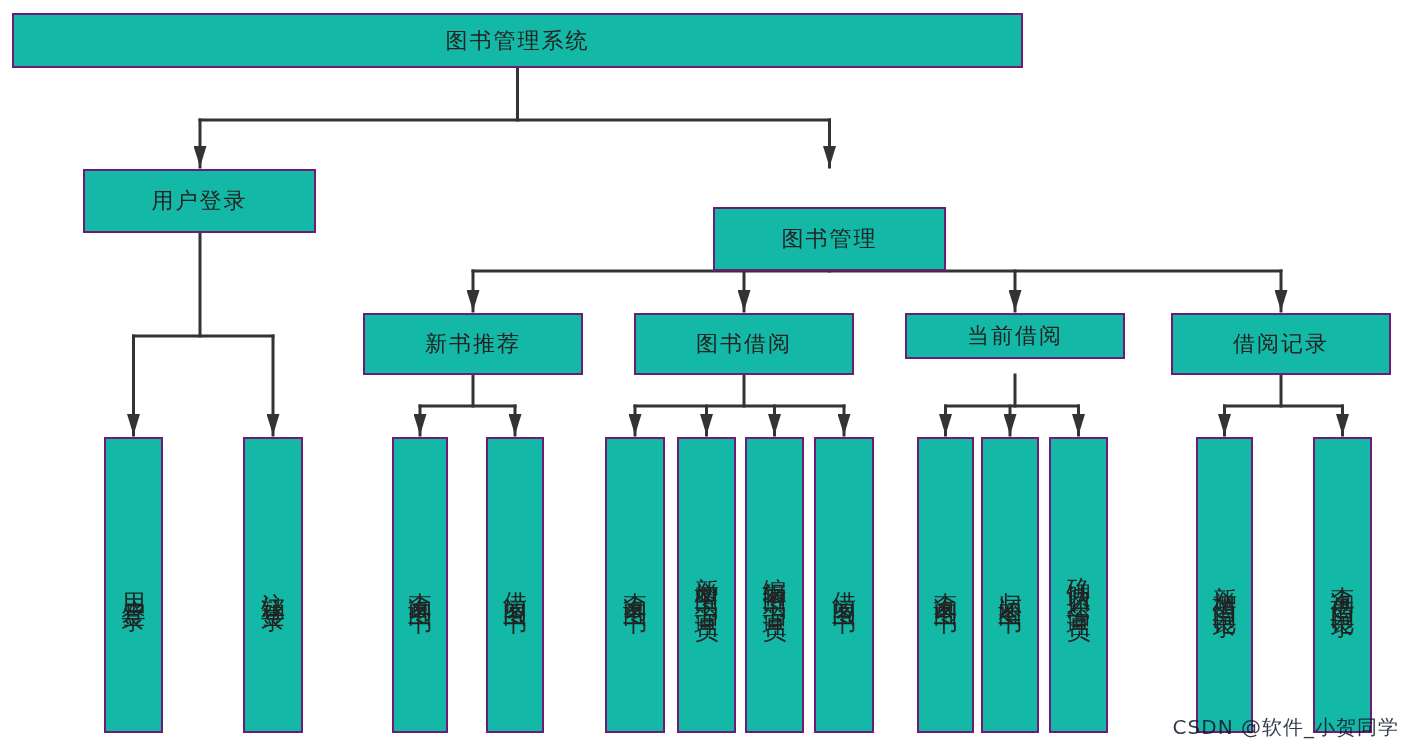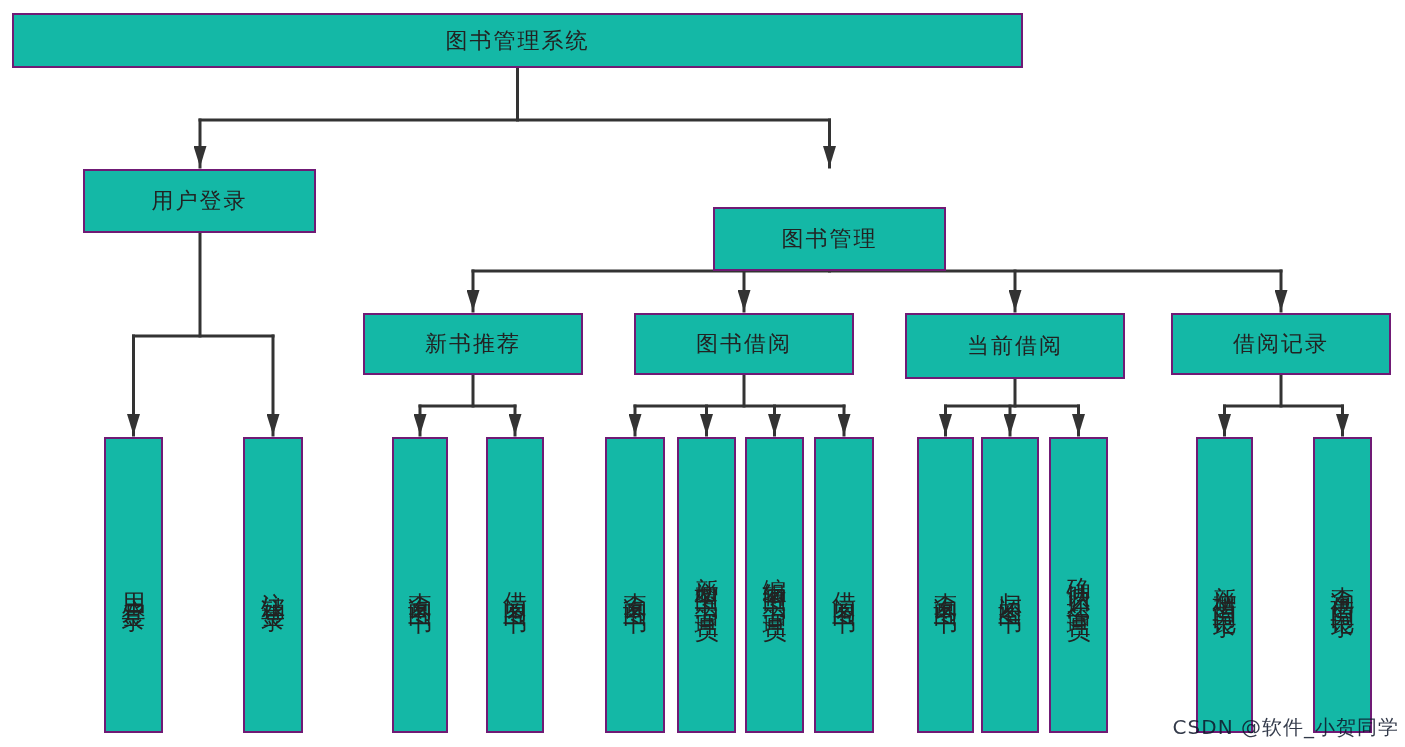--- a/index.html
+++ b/index.html
@@ -104,21 +104,21 @@
     </g>
   </svg>
 
   <div class="box" style="left:12px; top:13px; width:1011px; height:55px;">图书管理系统</div>
 
   <div class="box" style="left:83px; top:169px; width:233px; height:64px;">用户登录</div>
   <div class="box" style="left:713px; top:169px; width:233px; height:64px;margin-top:38px;">图书管理</div>
 
   <div class="box" style="left:634px; top:313px; width:220px; height:62px;">图书借阅</div>
   <div class="box" style="left:363px; top:313px; width:220px; height:62px;">新书推荐</div>
-  <div class="box" style="left:905px; top:313px; width:220px; height:66px;">当前借阅</div>
+  <div class="box" style="left:905px; top:313px; width:220px; height:46px;">当前借阅</div>
   <div class="box" style="left:1171px; top:313px; width:220px; height:62px;">借阅记录</div>
 
   <div class="box vbox" style="left:104px; top:437px; width:59px; height:296px;">用户登录</div>
   <div class="box vbox" style="left:243px; top:437px; width:60px; height:296px;">注销登录</div>
 
   <div class="box vbox" style="left:392px; top:437px; width:56px; height:296px;">查询图书</div>
   <div class="box vbox" style="left:486px; top:437px; width:58px; height:296px;">借阅图书</div>
 
   <div class="box vbox" style="left:605px; top:437px; width:60px; height:296px;">查询图书</div>
   <div class="box vbox" style="left:677px; top:437px; width:59px; height:296px;">新增图书（管理员）</div>

